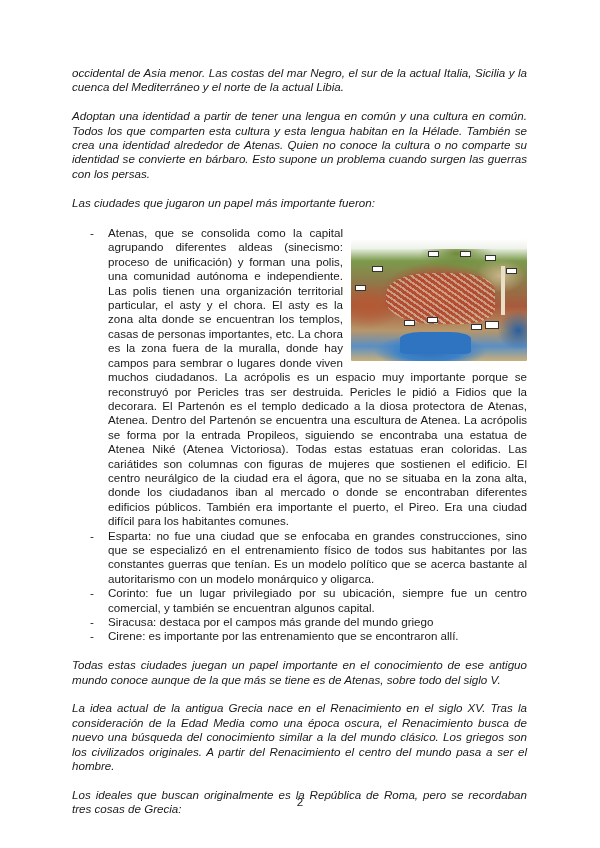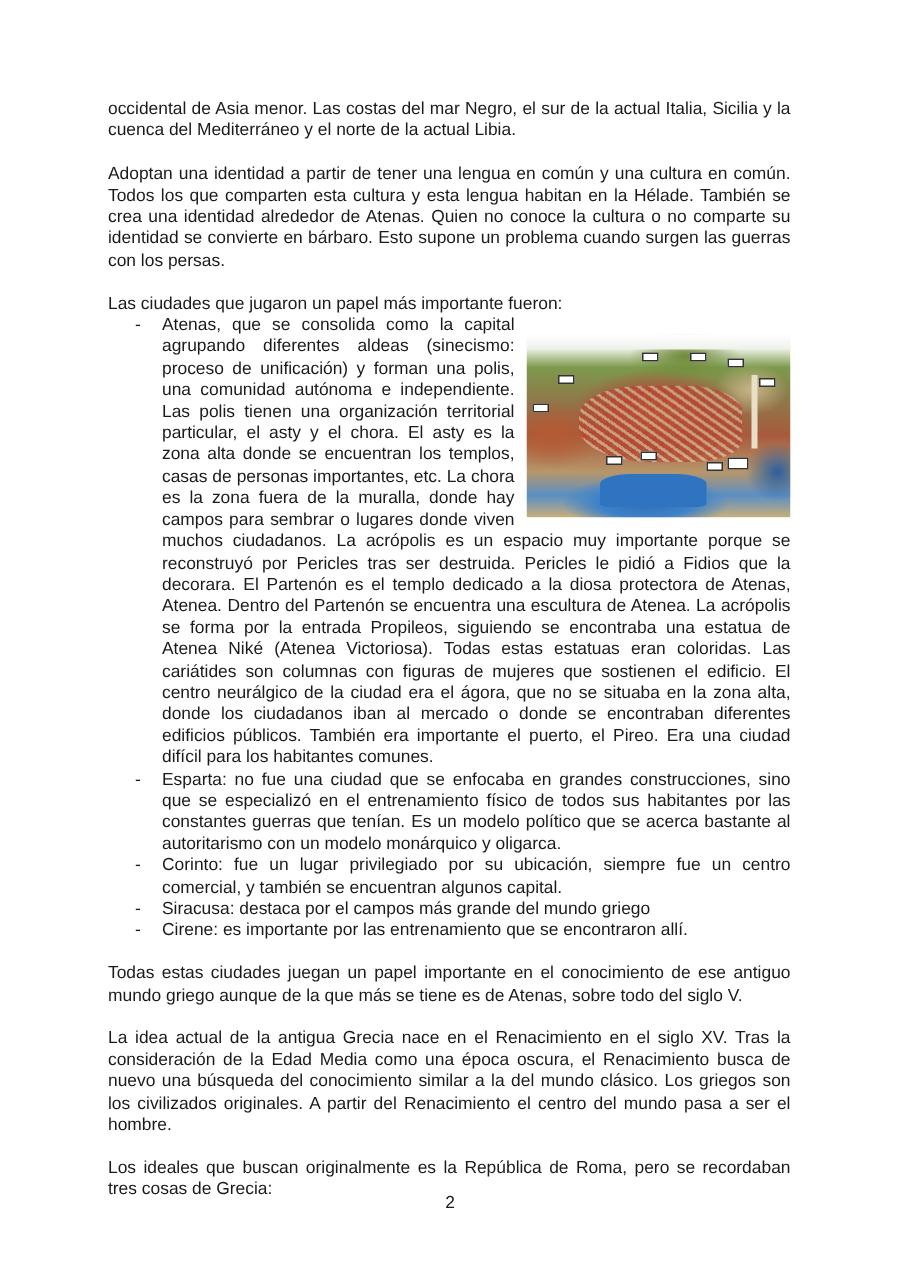--- a/index.html
+++ b/index.html
@@ -19,20 +19,21 @@
       position: absolute;
       left: 72px;
       top: 66px;
       width: 455px;
       font-size: 11.6px;
       line-height: 14.4px;
     }
     p {
       margin: 0 0 14.4px 0;
       text-align: justify;
+      font-style: italic;
     }
     ul.cities {
       list-style: none;
       margin: 0 0 14.4px 0;
       padding: 0;
     }
     ul.cities li {
       position: relative;
       padding-left: 36px;
       text-align: justify;
@@ -95,21 +96,21 @@
       color: #1a1a1a;
     }
   </style>
 </head>
 <body>
 
 <div class="page">
   <p>occidental de Asia menor. Las costas del mar Negro, el sur de la actual Italia, Sicilia y la cuenca del Mediterráneo y el norte de la actual Libia.</p>
   <p>Adoptan una identidad a partir de tener una lengua en común y una cultura en común. Todos los que comparten esta cultura y esta lengua habitan en la Hélade. También se crea una identidad alrededor de Atenas. Quien no conoce la cultura o no comparte su identidad se convierte en bárbaro. Esto supone un problema cuando surgen las guerras con los persas.</p>
 
-  <p style="margin-bottom:0">Las ciudades que jugaron un papel más importante fueron:</p>
+  <p style="margin-bottom:16px">Las ciudades que jugaron un papel más importante fueron:</p>
 
   <ul class="cities">
     <li>
       <span class="dash">-</span>
       <div class="figure" title="Illustrated aerial view of ancient Athens with harbor and labeled buildings">
         <div class="sky"></div>
         <div class="roofs"></div>
         <div class="wall"></div>
         <div class="harbor"></div>
         <div class="label" style="left:44%;top:10%"></div>
@@ -136,18 +137,18 @@
     <li style="text-align:left">
       <span class="dash">-</span>
       <span>Siracusa: destaca por el campos más grande del mundo griego</span>
     </li>
     <li style="text-align:left">
       <span class="dash">-</span>
       <span>Cirene: es importante por las entrenamiento que se encontraron allí.</span>
     </li>
   </ul>
 
-  <p>Todas estas ciudades juegan un papel importante en el conocimiento de ese antiguo mundo griego aunque de la que más se tiene es de Atenas, sobre todo del siglo V.</p>
+  <p>Todas estas ciudades juegan un papel importante en el conocimiento de ese antiguo mundo conoce aunque de la que más se tiene es de Atenas, sobre todo del siglo V.</p>
   <p>La idea actual de la antigua Grecia nace en el Renacimiento en el siglo XV. Tras la consideración de la Edad Media como una época oscura, el Renacimiento busca de nuevo una búsqueda del conocimiento similar a la del mundo clásico. Los griegos son los civilizados originales. A partir del Renacimiento el centro del mundo pasa a ser el hombre.</p>
   <p>Los ideales que buscan originalmente es la República de Roma, pero se recordaban tres cosas de Grecia:</p>
 </div>
 
 <div class="page-number">2</div>
 
 </body></html>

